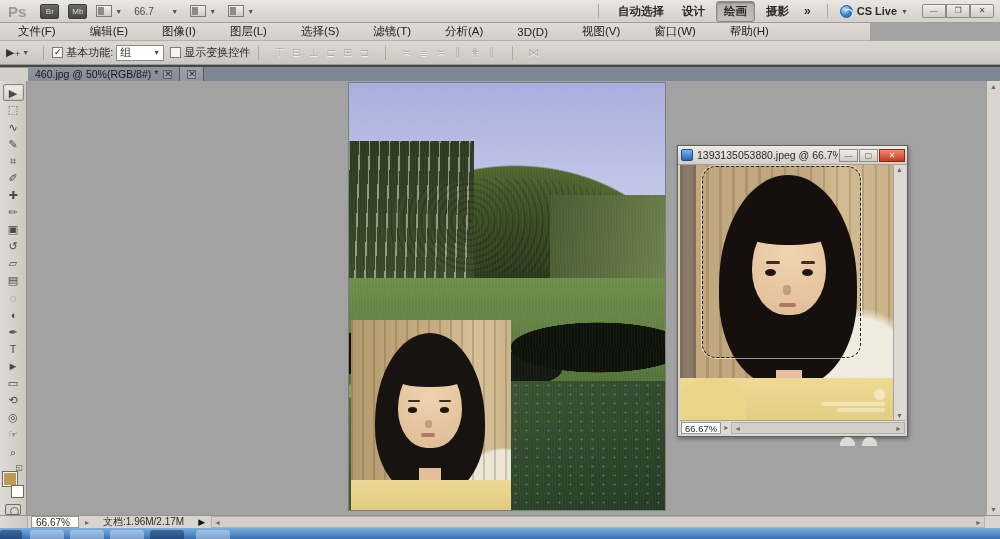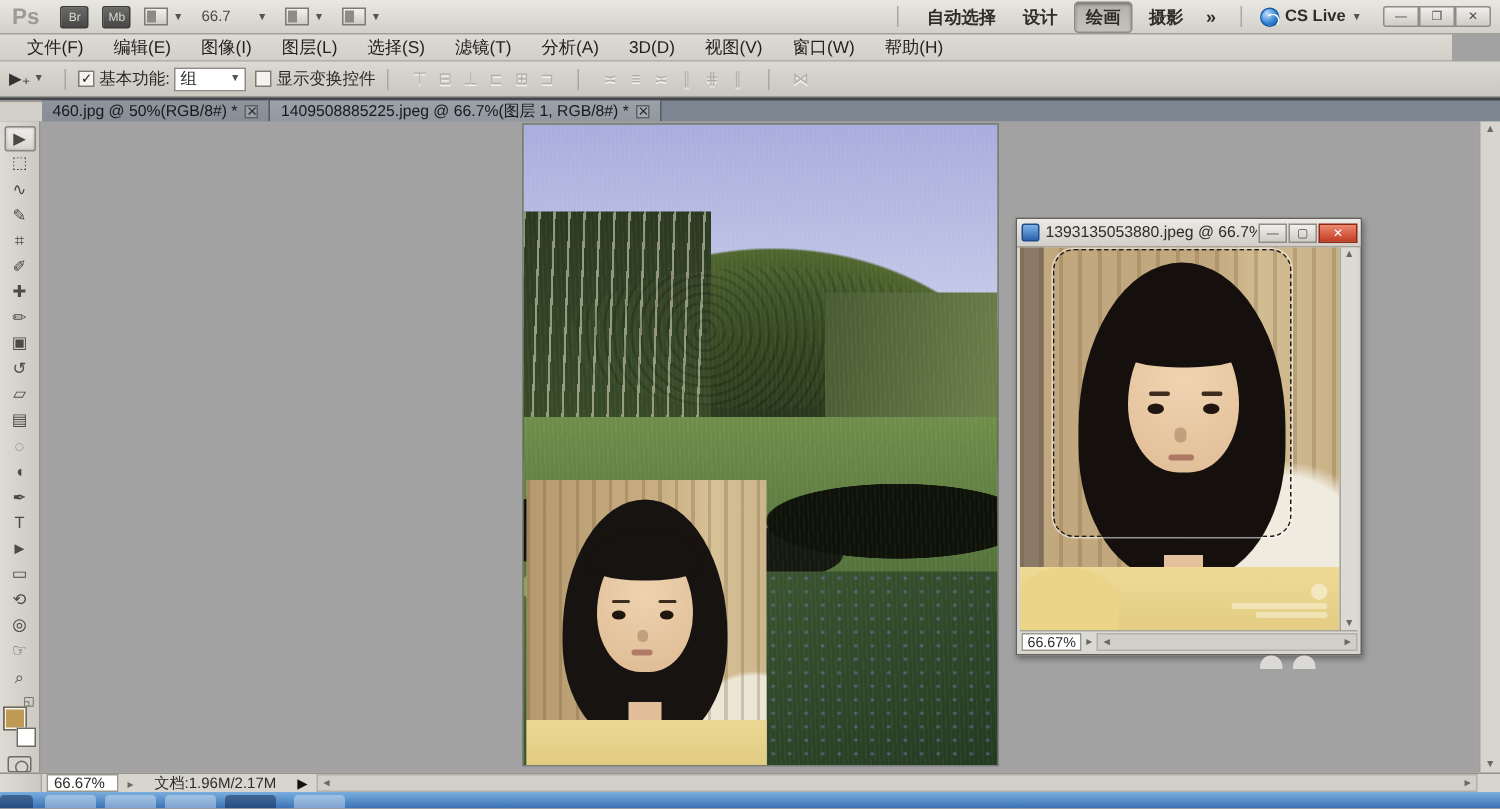--- a/index.html
+++ b/index.html
@@ -22,21 +22,21 @@
 .chev{font-size:12px;font-weight:bold;color:#2e2c28;padding:0 4px}
 .cslive{display:flex;align-items:center;gap:4px;font-size:11px;font-weight:bold;color:#2e2c28}
 .sphere{width:13px;height:13px;border-radius:50%;background:radial-gradient(circle at 35% 30%,#bfe0ff,#2f7fd0 60%,#1b5fae);border:1px solid #1b5fae;position:relative}
 .sphere:before{content:"";position:absolute;left:3px;top:3px;width:7px;height:7px;border-radius:50%;border:1.5px solid #fff;border-bottom-color:transparent;border-left-color:transparent}
 .win-ctrls{display:flex;margin:0 6px 0 10px}
 .win-ctrl{width:24px;height:14px;border:1px solid #8f8c85;background:linear-gradient(#f0efec,#cfccc5);font-size:8px;line-height:12px;text-align:center;color:#4a4a46}
 .win-ctrl:first-child{border-radius:2px 0 0 2px}
 .win-ctrl:last-child{border-radius:0 2px 2px 0}
 
 
-.menubar{position:absolute;top:23px;left:0;width:968px;height:18px;background:linear-gradient(#dedbd5,#d2cfc8);border-bottom:1px solid #b3b0a9;display:flex;align-items:center;padding-left:8px;gap:0;font-size:11.5px;color:#222}
+.menubar{position:absolute;top:23px;left:0;width:870px;height:18px;background:linear-gradient(#dedbd5,#d2cfc8);border-bottom:1px solid #b3b0a9;display:flex;align-items:center;padding-left:8px;gap:14px;font-size:11.5px;color:#222}
 .menu-item{padding:0 10px;white-space:nowrap}
 
 
 .optionsbar{position:absolute;top:41px;left:0;width:1000px;height:24px;background:linear-gradient(#dcd9d3,#cac7c0);border-bottom:1px solid #9b978f;display:flex;align-items:center;font-size:11px;color:#2c2a26}
 .opt-tool{display:flex;align-items:center;gap:2px;padding:0 6px;color:#333}
 .opt-tool .t{font-size:11px}
 .checkbox{width:11px;height:11px;border:1px solid #7d7a74;background:#f4f3f0;display:inline-block;text-align:center;line-height:9px;font-size:9px;color:#222;margin-right:3px}
 .dd{width:48px;height:16px;background:#fff;border:1px solid #8f8c85;display:inline-flex;align-items:center;justify-content:space-between;padding:0 3px;margin:0 6px 0 3px;font-size:11px}
 .opt-group{display:flex;align-items:center;gap:2px;color:#b2afa8;font-size:11px;padding:0 5px}
 .opt-group span{width:15px;text-align:center;text-shadow:0 1px 0 #f2f1ee}
@@ -242,21 +242,20 @@
       </span>
   </div>
 
   <div class="tabstrip">
     <span class="pad"></span>
     <span class="doc-tab t1">
         <span>460.jpg @ 50%(RGB/8#) *</span>
         <span class="tab-close">✕</span>
       </span>
     <span class="doc-tab t2">
-        <span>1409508885225.jpeg @ 66.7%(图层 1, RGB/8#) *</span>
         <span class="tab-close">✕</span>
       </span>
   </div>
 
   <div class="tools">
     <span class="tool sel">▶</span>
     <span class="tool">⬚</span>
     <span class="tool">∿</span>
     <span class="tool">✎</span>
     <span class="tool">⌗</span>

